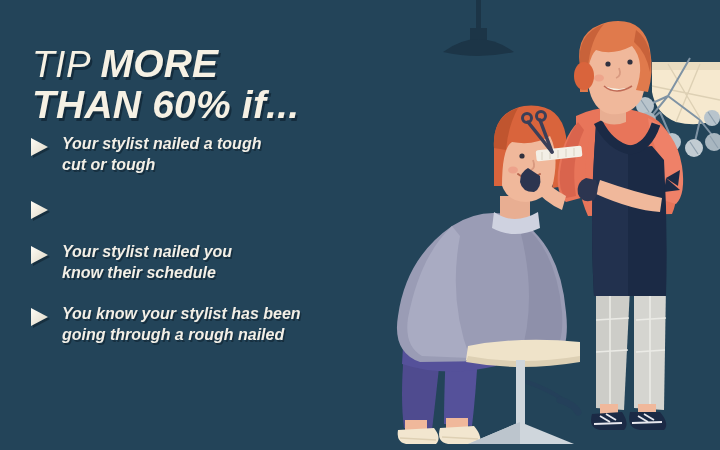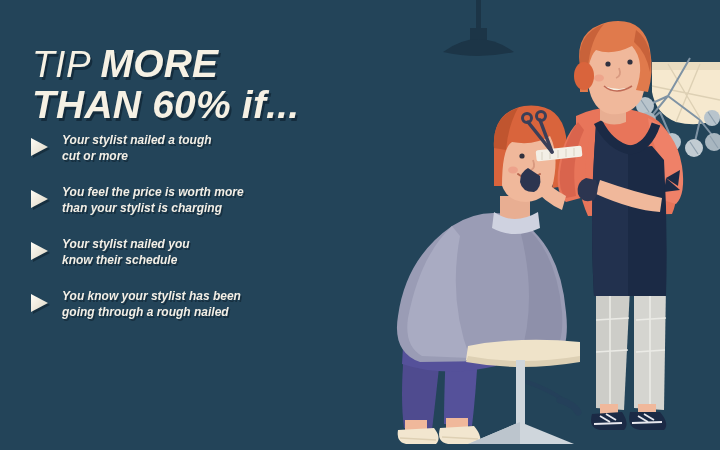--- a/index.html
+++ b/index.html
@@ -80,21 +80,21 @@
     height: 22px;
     margin-top: 3px;
     margin-right: 12px;
     filter: drop-shadow(2px 2px 0 rgba(10, 26, 38, 0.5));
   }
   .marker svg { display: block; }
 
   .bullet-text {
     font-style: italic;
     font-weight: 700;
-    font-size: 12px;
+    font-size: 16px;
     line-height: 1.33;
     color: #f3efe6;
     text-shadow: 1.5px 2px 0 rgba(10, 26, 38, 0.5);
     max-width: 350px;
   }
 </style>
 </head>
 <body>
 
 <div id="infographic">
@@ -276,33 +276,32 @@
               <linearGradient id="trg1" x1="0" y1="0" x2="1" y2="1">
                 <stop offset="0" stop-color="#fffdf6"></stop>
                 <stop offset="1" stop-color="#ddd6c4"></stop>
               </linearGradient>
             </defs>
             <path d="M3 2 L20 11 L3 20 Z" fill="url(#trg1)"></path>
           </svg>
         </span>
         <span class="bullet-text">
           <span>Your stylist nailed a tough</span><br>
-          <span>cut or more</span>
+          <span>cut or tough</span>
         </span>
       </div>
 
       <div class="bullet">
         <span class="marker">
           <svg viewBox="0 0 22 22" width="22" height="22">
             <path d="M3 2 L20 11 L3 20 Z" fill="url(#trg1)"></path>
           </svg>
         </span>
         <span class="bullet-text">
-          <span>You feel the price is worth more</span><br>
-          <span>than your stylist is charging</span>
+          <br>
         </span>
       </div>
 
       <div class="bullet">
         <span class="marker">
           <svg viewBox="0 0 22 22" width="22" height="22">
             <path d="M3 2 L20 11 L3 20 Z" fill="url(#trg1)"></path>
           </svg>
         </span>
         <span class="bullet-text">

